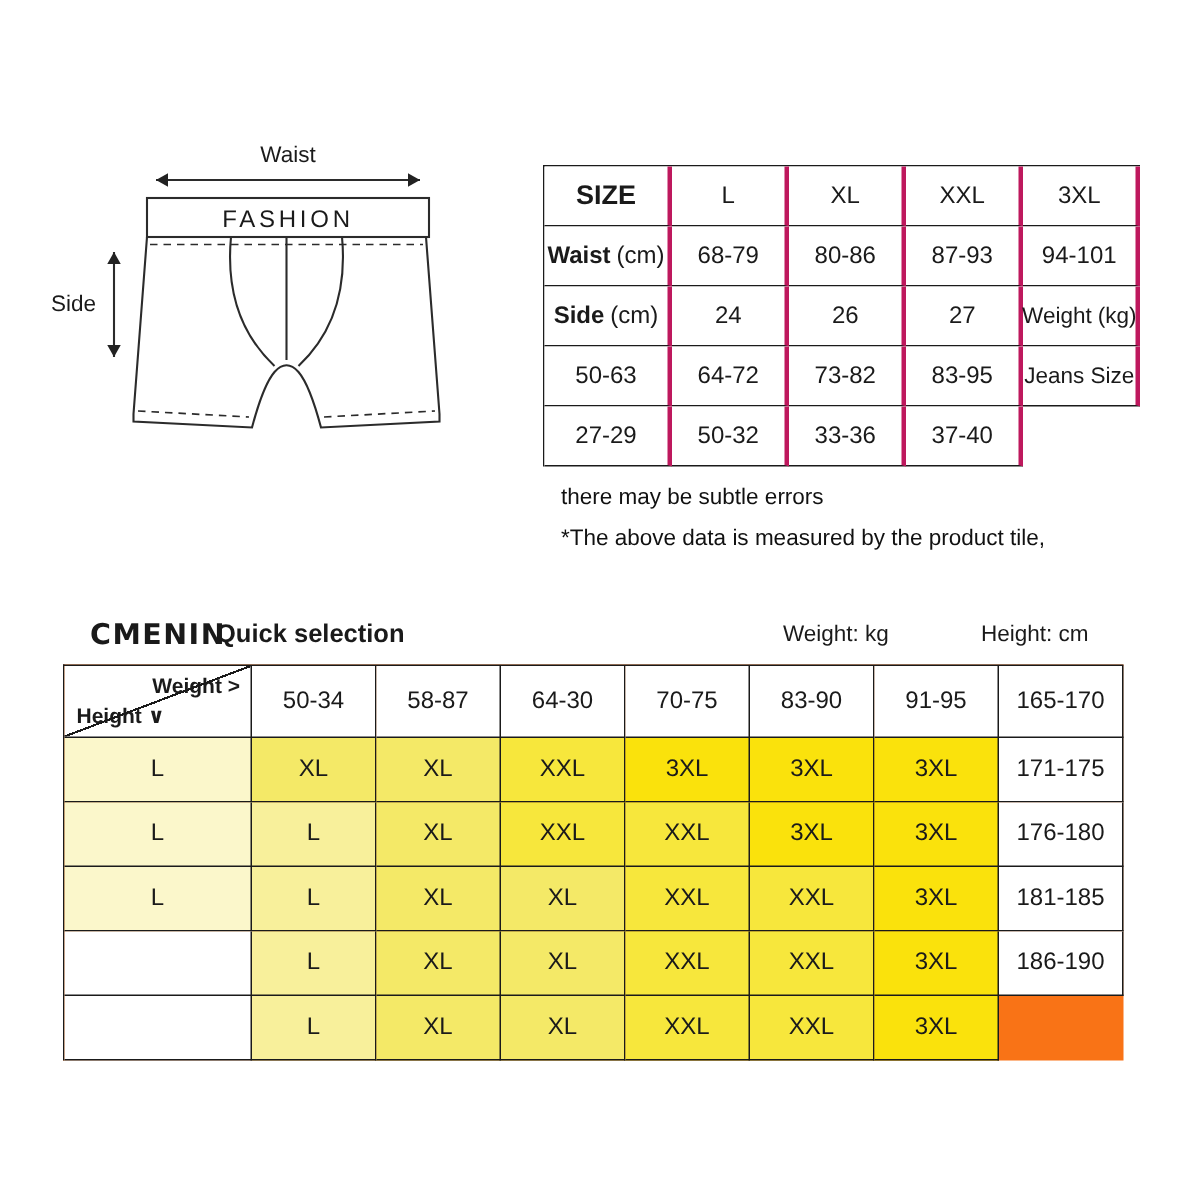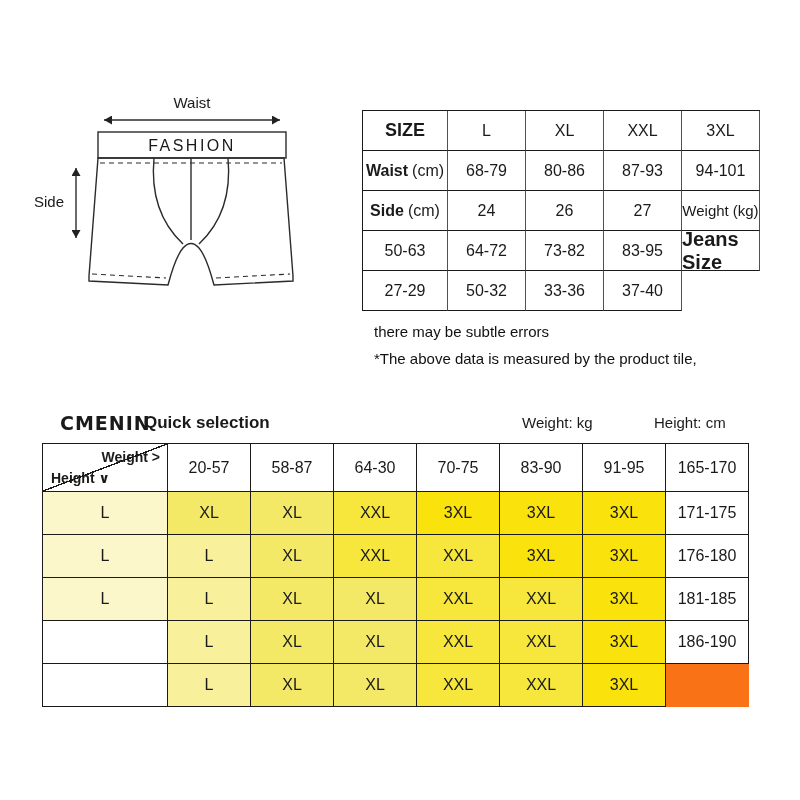--- a/index.html
+++ b/index.html
@@ -8,28 +8,28 @@
 
   .boxer{position:absolute;left:28px;top:90px}
   .dline{stroke:#2b2b2b;stroke-width:1.4;fill:none}
   .dash{stroke:#2b2b2b;stroke-width:1.1;stroke-dasharray:5 4;fill:none}
   .dlabel{font-size:15px;fill:#1a1a1a}
   .brand{font-size:16px;letter-spacing:2.5px;fill:#1a1a1a}
 
   .size-table{position:absolute;left:362px;top:110px;display:grid;
     grid-template-columns:85px 78px 78px 78px 78px;grid-auto-rows:40px;
     border-top:1px solid #1a1a1a;border-left:1px solid #1a1a1a;background:#fff}
-  .st-cell{border-right:1px solid #be185d;border-bottom:1px solid #1a1a1a;
+  .st-cell{border-right:3px solid #be185d;border-bottom:1px solid #1a1a1a;
     display:flex;align-items:center;justify-content:center;font-size:16px;gap:4px;background:#fff}
   .st-size{font-weight:700;font-size:18px}
   .st-label .lm{font-weight:700}
   .st-label .lu{font-weight:400}
   .st-mid .lm{font-weight:400;font-size:15px}
   .st-mid .lu{font-size:15px}
-  .st-plain .lm{font-weight:700;font-size:20px}
+  .st-plain .lm{font-weight:400;font-size:15px}
 
   .note{position:absolute;left:374px;top:318px;font-size:15px;line-height:27px;color:#111}
 
   .qs-logo{position:absolute;left:60px;top:412px;font-size:19px;font-weight:900;letter-spacing:1px;font-family:"DejaVu Sans","Liberation Sans",sans-serif}
   .qs-title{position:absolute;left:144px;top:413px;font-size:17px;font-weight:700}
   .qs-w{position:absolute;left:522px;top:414px;font-size:15px}
   .qs-h{position:absolute;left:654px;top:414px;font-size:15px}
 
   .matrix{position:absolute;left:42px;top:443px;display:grid;
     grid-template-columns:125px repeat(7,83px);grid-template-rows:48px repeat(5,43px);
@@ -118,21 +118,21 @@
 <div class="qs-logo">CMENIN</div>
 <div class="qs-title">Quick selection</div>
 <div class="qs-w">Weight: kg</div>
 <div class="qs-h">Height: cm</div>
 
 <div class="matrix">
   <div class="m-cell m-corner">
     <span class="cw">Weight &gt;</span>
     <span class="ch">Height ∨</span>
   </div>
-  <div class="m-cell m-head">20-57</div>
+  <div class="m-cell m-head">50-34</div>
   <div class="m-cell m-head">58-87</div>
   <div class="m-cell m-head">64-30</div>
   <div class="m-cell m-head">70-75</div>
   <div class="m-cell m-head">83-90</div>
   <div class="m-cell m-head">91-95</div>
 
   <div class="m-cell m-rowlabel">165-170</div>
   <div class="m-cell m-val" style="background: rgb(251, 247, 203);">L</div>
   <div class="m-cell m-val" style="background: rgb(244, 233, 103);">XL</div>
   <div class="m-cell m-val" style="background: rgb(244, 233, 103);">XL</div>

